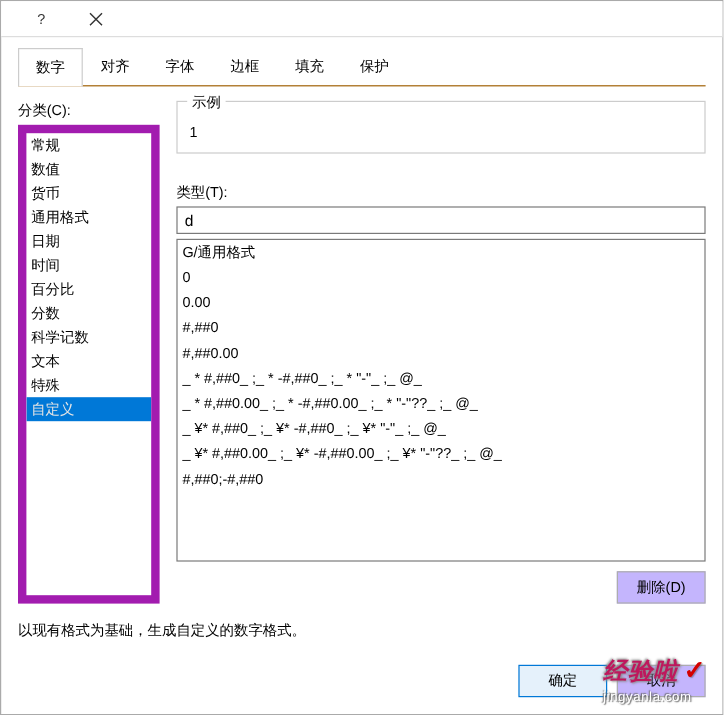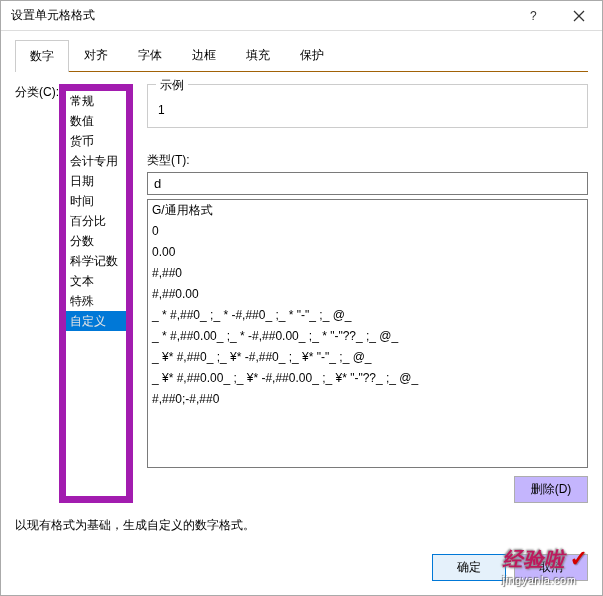--- a/index.html
+++ b/index.html
@@ -7,21 +7,21 @@
 .dialog { width: 603px; height: 596px; border: 1px solid #aaa; background: #fff; position: relative; display: flex; flex-direction: column; }
 .titlebar { height: 30px; display: flex; align-items: center; padding-left: 10px; background: #fff; border-bottom: 1px solid #ddd; }
 .titlebar .title { flex: 1; font-size: 12px; }
 .titlebar .winbtn { width: 46px; height: 30px; display: flex; align-items: center; justify-content: center; }
 .titlebar .winbtn svg { width: 12px; height: 12px; }
 .body { flex: 1; display: flex; flex-direction: column; padding: 8px 14px 0 14px; }
 .tabs { display: flex; border-bottom: 1px solid #a16207; }
 .tab { padding: 7px 14px; font-size: 12px; cursor: pointer; border: 1px solid transparent; border-bottom: none; position: relative; }
 .tab.active { border-color: #ccc; background: #fff; top: 1px; }
 .content { flex: 1; display: flex; padding-top: 12px; gap: 14px; }
-.left-col { width: 118px; display: flex; flex-direction: row; }
+.left-col { width: 118px; display: flex; flex-direction: column; }
 .label { font-size: 12px; margin-bottom: 3px; }
 .listbox { border: 7px solid #a21caf; flex: 1; overflow: auto; background: #fff; }
 .listbox .item { padding: 1px 4px; font-size: 12px; line-height: 18px; }
 .listbox .item.selected { background: #0078d7; color: #e5e5e5; }
 .right-col { flex: 1; display: flex; flex-direction: column; }
 .sample-box { border: 1px solid #ccc; padding: 18px 10px 10px 10px; position: relative; margin-bottom: 24px; }
 .sample-box .grp-label { position: absolute; top: -8px; left: 8px; background: #fff; padding: 0 4px; font-size: 12px; }
 .sample-val { font-size: 12px; }
 .type-input { border: 1px solid #7a7a7a; width: 100%; padding: 3px 6px; font-size: 13px; font-family: inherit; margin-bottom: 4px; }
 .format-list { border: 1px solid #7a7a7a; flex: 1; overflow-y: scroll; background: #fff; }
@@ -35,21 +35,20 @@
 .watermark .jyl { font-size: 20px; font-weight: bold; font-style: italic; color: #be185d; text-shadow: 1px 1px 2px #888, -1px -1px 2px #888; letter-spacing: 1px; }
 .watermark .check { color: #d40000; font-size: 22px; font-weight: bold; margin-left: 4px; text-shadow: 1px 1px 1px rgba(0,0,0,0.3); }
 .watermark .url { font-size: 11px; color: #fff; text-shadow: 1px 1px 1px #666, -1px -1px 1px #666; letter-spacing: 0.5px; }
 </style>
 </head>
 <body>
 
 <div class="dialog">
 
   <div class="titlebar">
-    <span class="title">设置单元格格式</span>
     <div class="winbtn">
       <svg viewBox="0 0 12 12">
           <text x="3" y="10" font-size="12" fill="#333">?</text>
         </svg>
     </div>
     <div class="winbtn">
       <svg viewBox="0 0 12 12">
           <line x1="1" y1="1" x2="11" y2="11" stroke="#333" stroke-width="1.2"></line>
           <line x1="11" y1="1" x2="1" y2="11" stroke="#333" stroke-width="1.2"></line>
         </svg>
@@ -68,21 +67,21 @@
     </div>
 
     <div class="content">
 
       <div class="left-col">
         <div class="label">分类(C):</div>
         <div class="listbox">
           <div class="item">常规</div>
           <div class="item">数值</div>
           <div class="item">货币</div>
-          <div class="item">会计专用</div>
+          <div class="item">通用格式</div>
           <div class="item">日期</div>
           <div class="item">时间</div>
           <div class="item">百分比</div>
           <div class="item">分数</div>
           <div class="item">科学记数</div>
           <div class="item">文本</div>
           <div class="item">特殊</div>
           <div class="item selected">自定义</div>
         </div>
       </div>

